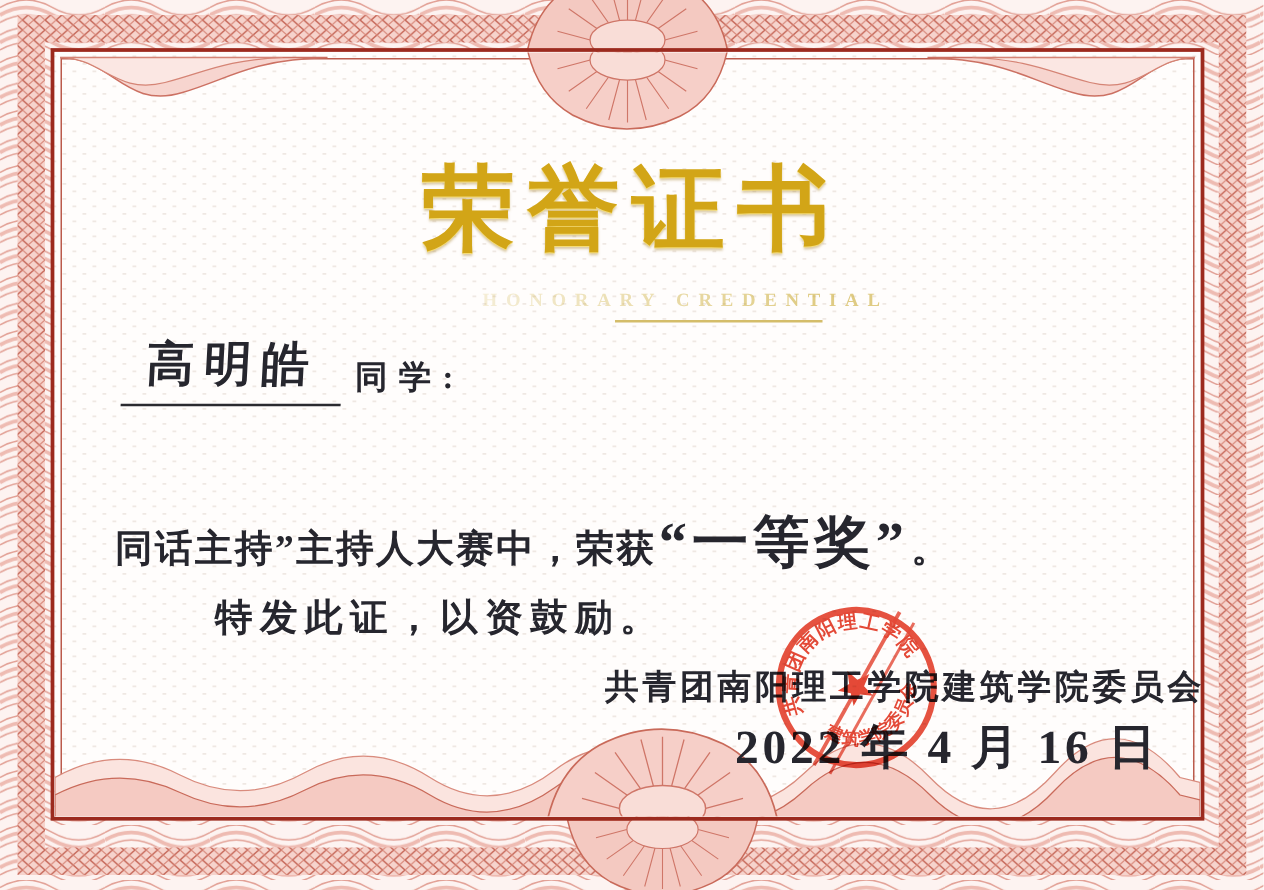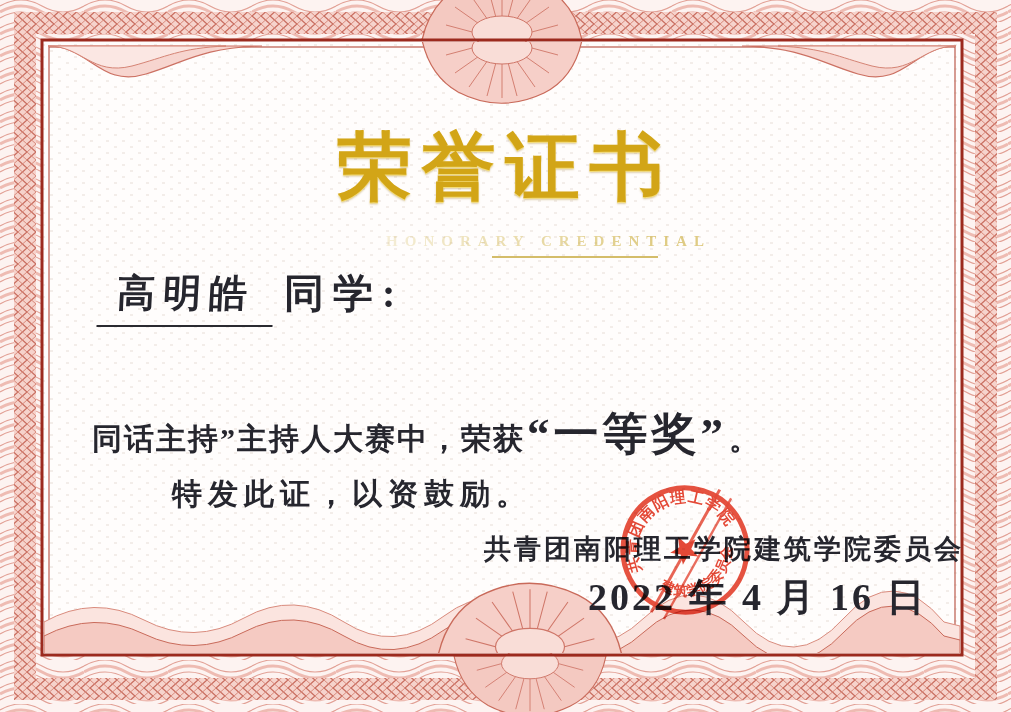--- a/index.html
+++ b/index.html
@@ -25,21 +25,21 @@
   }
   .subtitle-dash{position:absolute;left:492px;top:256px;width:166px;height:2px;background:#c2a12c;opacity:.7;}
   .ink{color:#26262e;}
   .recipient{top:266px;left:98px;display:flex;align-items:flex-end;}
   .recipient .name{
     display:inline-block;min-width:172px;text-align:center;
     font-size:38px;font-weight:600;letter-spacing:8px;
     border-bottom:2px solid #2a2a30;padding:0 2px 6px 2px;
     transform:skewX(-3deg);
   }
-  .recipient .suffix{font-size:40px;font-weight:600;letter-spacing:9px;margin-left:10px;padding-bottom:6px;}
+  .recipient .suffix{font-size:26px;font-weight:600;letter-spacing:9px;margin-left:10px;padding-bottom:6px;}
   .bodyline{font-size:30px;font-weight:600;letter-spacing:2px;}
   .b1{top:342px;left:185px;}
   .b2{top:404px;left:92px;display:flex;align-items:baseline;}
   .b2 .award{font-size:45px;font-weight:800;letter-spacing:4px;margin:0 2px;}
   .b3{top:474px;left:172px;letter-spacing:6px;}
   .issuer{top:531px;left:484px;font-size:27px;font-weight:600;letter-spacing:3px;}
   .date{top:572px;left:588px;font-size:38px;font-weight:700;letter-spacing:3px;}
   .seal{top:477px;left:612px;width:146px;height:146px;mix-blend-mode:multiply;opacity:.93;}
   .seal svg{display:block;}
   .seal text{font-family:"Liberation Serif", serif;font-weight:700;}

